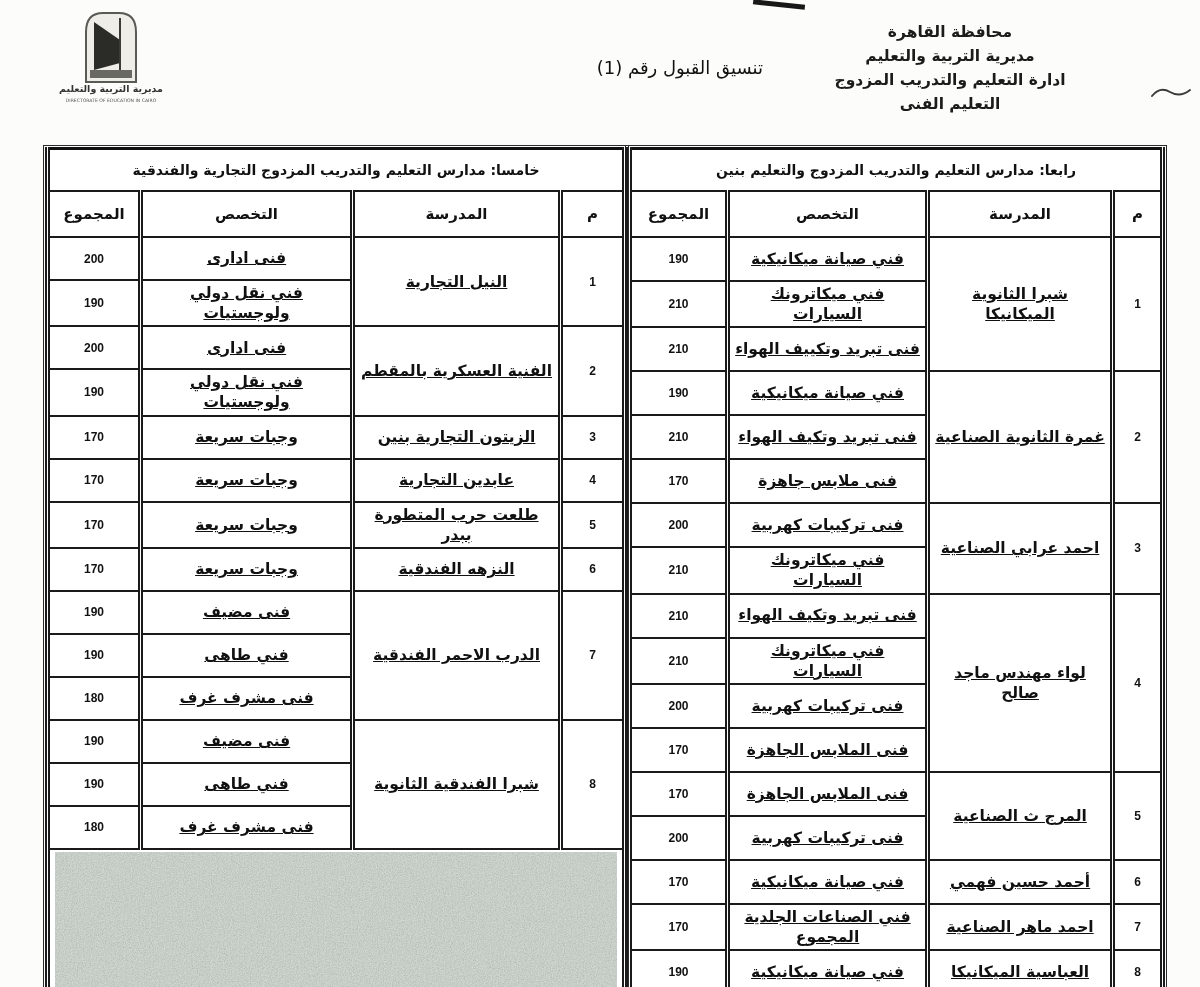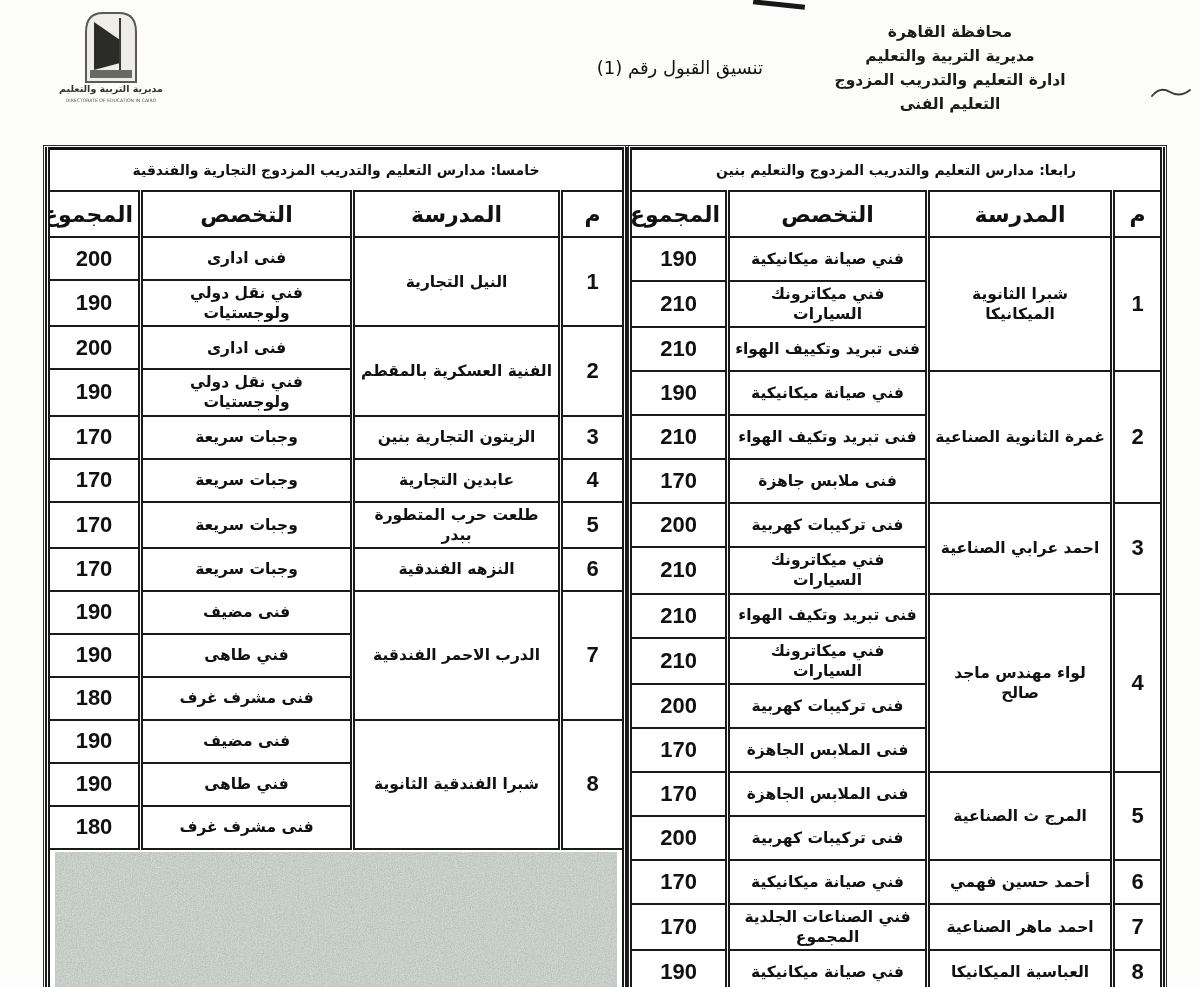--- a/index.html
+++ b/index.html
@@ -28,23 +28,23 @@
     border:3px solid #101010;outline:1px solid #2c2c2c;outline-offset:1px;
     box-shadow:0 3px 0 #0d0d0d;
   }
   table.grid th,table.grid td{
     border-top:2px solid #1a1a1a;border-bottom:2px solid #1a1a1a;
     border-left:5px double #1a1a1a;border-right:5px double #1a1a1a;
     text-align:center;vertical-align:middle;font-weight:bold;color:#111;
     padding:2px 5px;overflow:hidden;
   }
   th.section{font-size:14px;height:36px;border-bottom:6px double #1a1a1a;letter-spacing:0;}
-  tr.cols th{font-size:22px;height:40px;}
-  td.c-school,td.c-major{font-size:15.5px;line-height:1.3;}
-  td.c-no,td.c-total{font-size:22px;font-family:"Liberation Sans","DejaVu Sans",sans-serif;}
+  tr.cols th{font-size:15px;height:40px;}
+  td.c-school,td.c-major{font-size:15.5px;line-height:1.3;text-decoration:underline;}
+  td.c-no,td.c-total{font-size:12px;font-family:"Liberation Sans","DejaVu Sans",sans-serif;}
   #industrial-mount td{height:38px;}
   #commercial-mount td{height:37px;}
   td.blob{padding:0 0 7px 0;height:175px;background:#fff;}
   td.blob .noise-holder{width:100%;height:175px;display:block;}
 </style>
 </head>
 <body>
 
 <div class="sheet">
 

